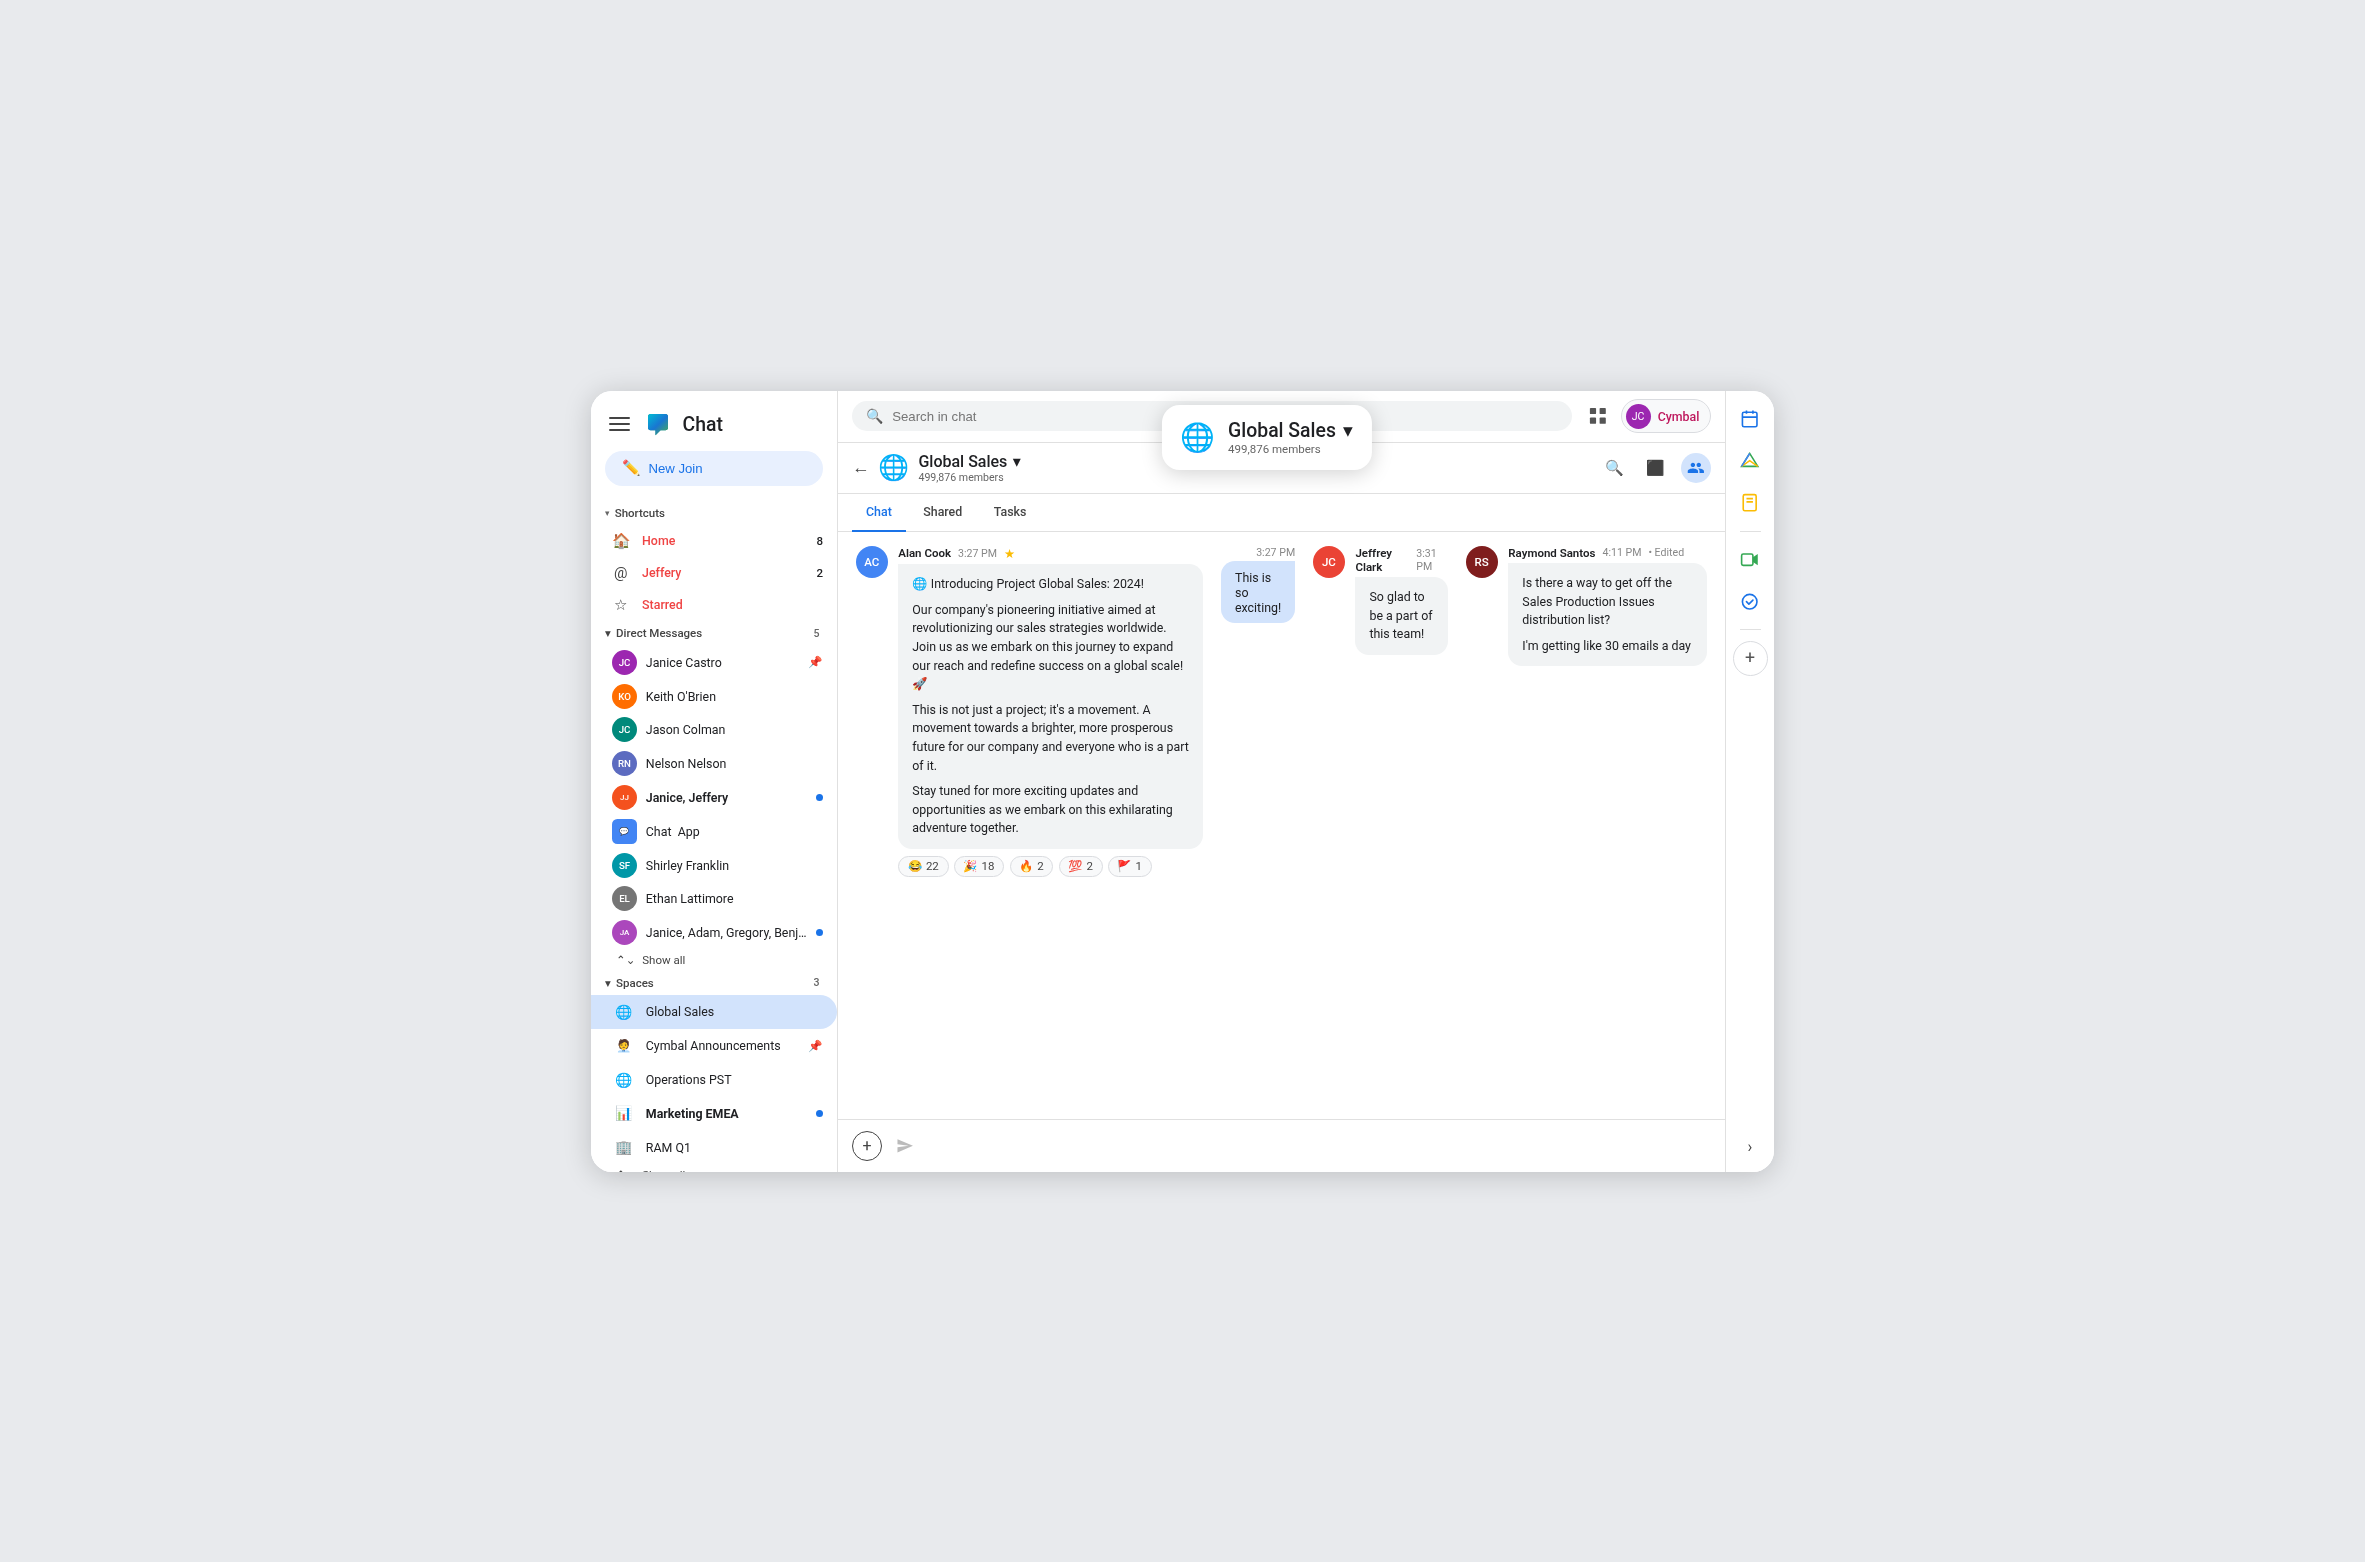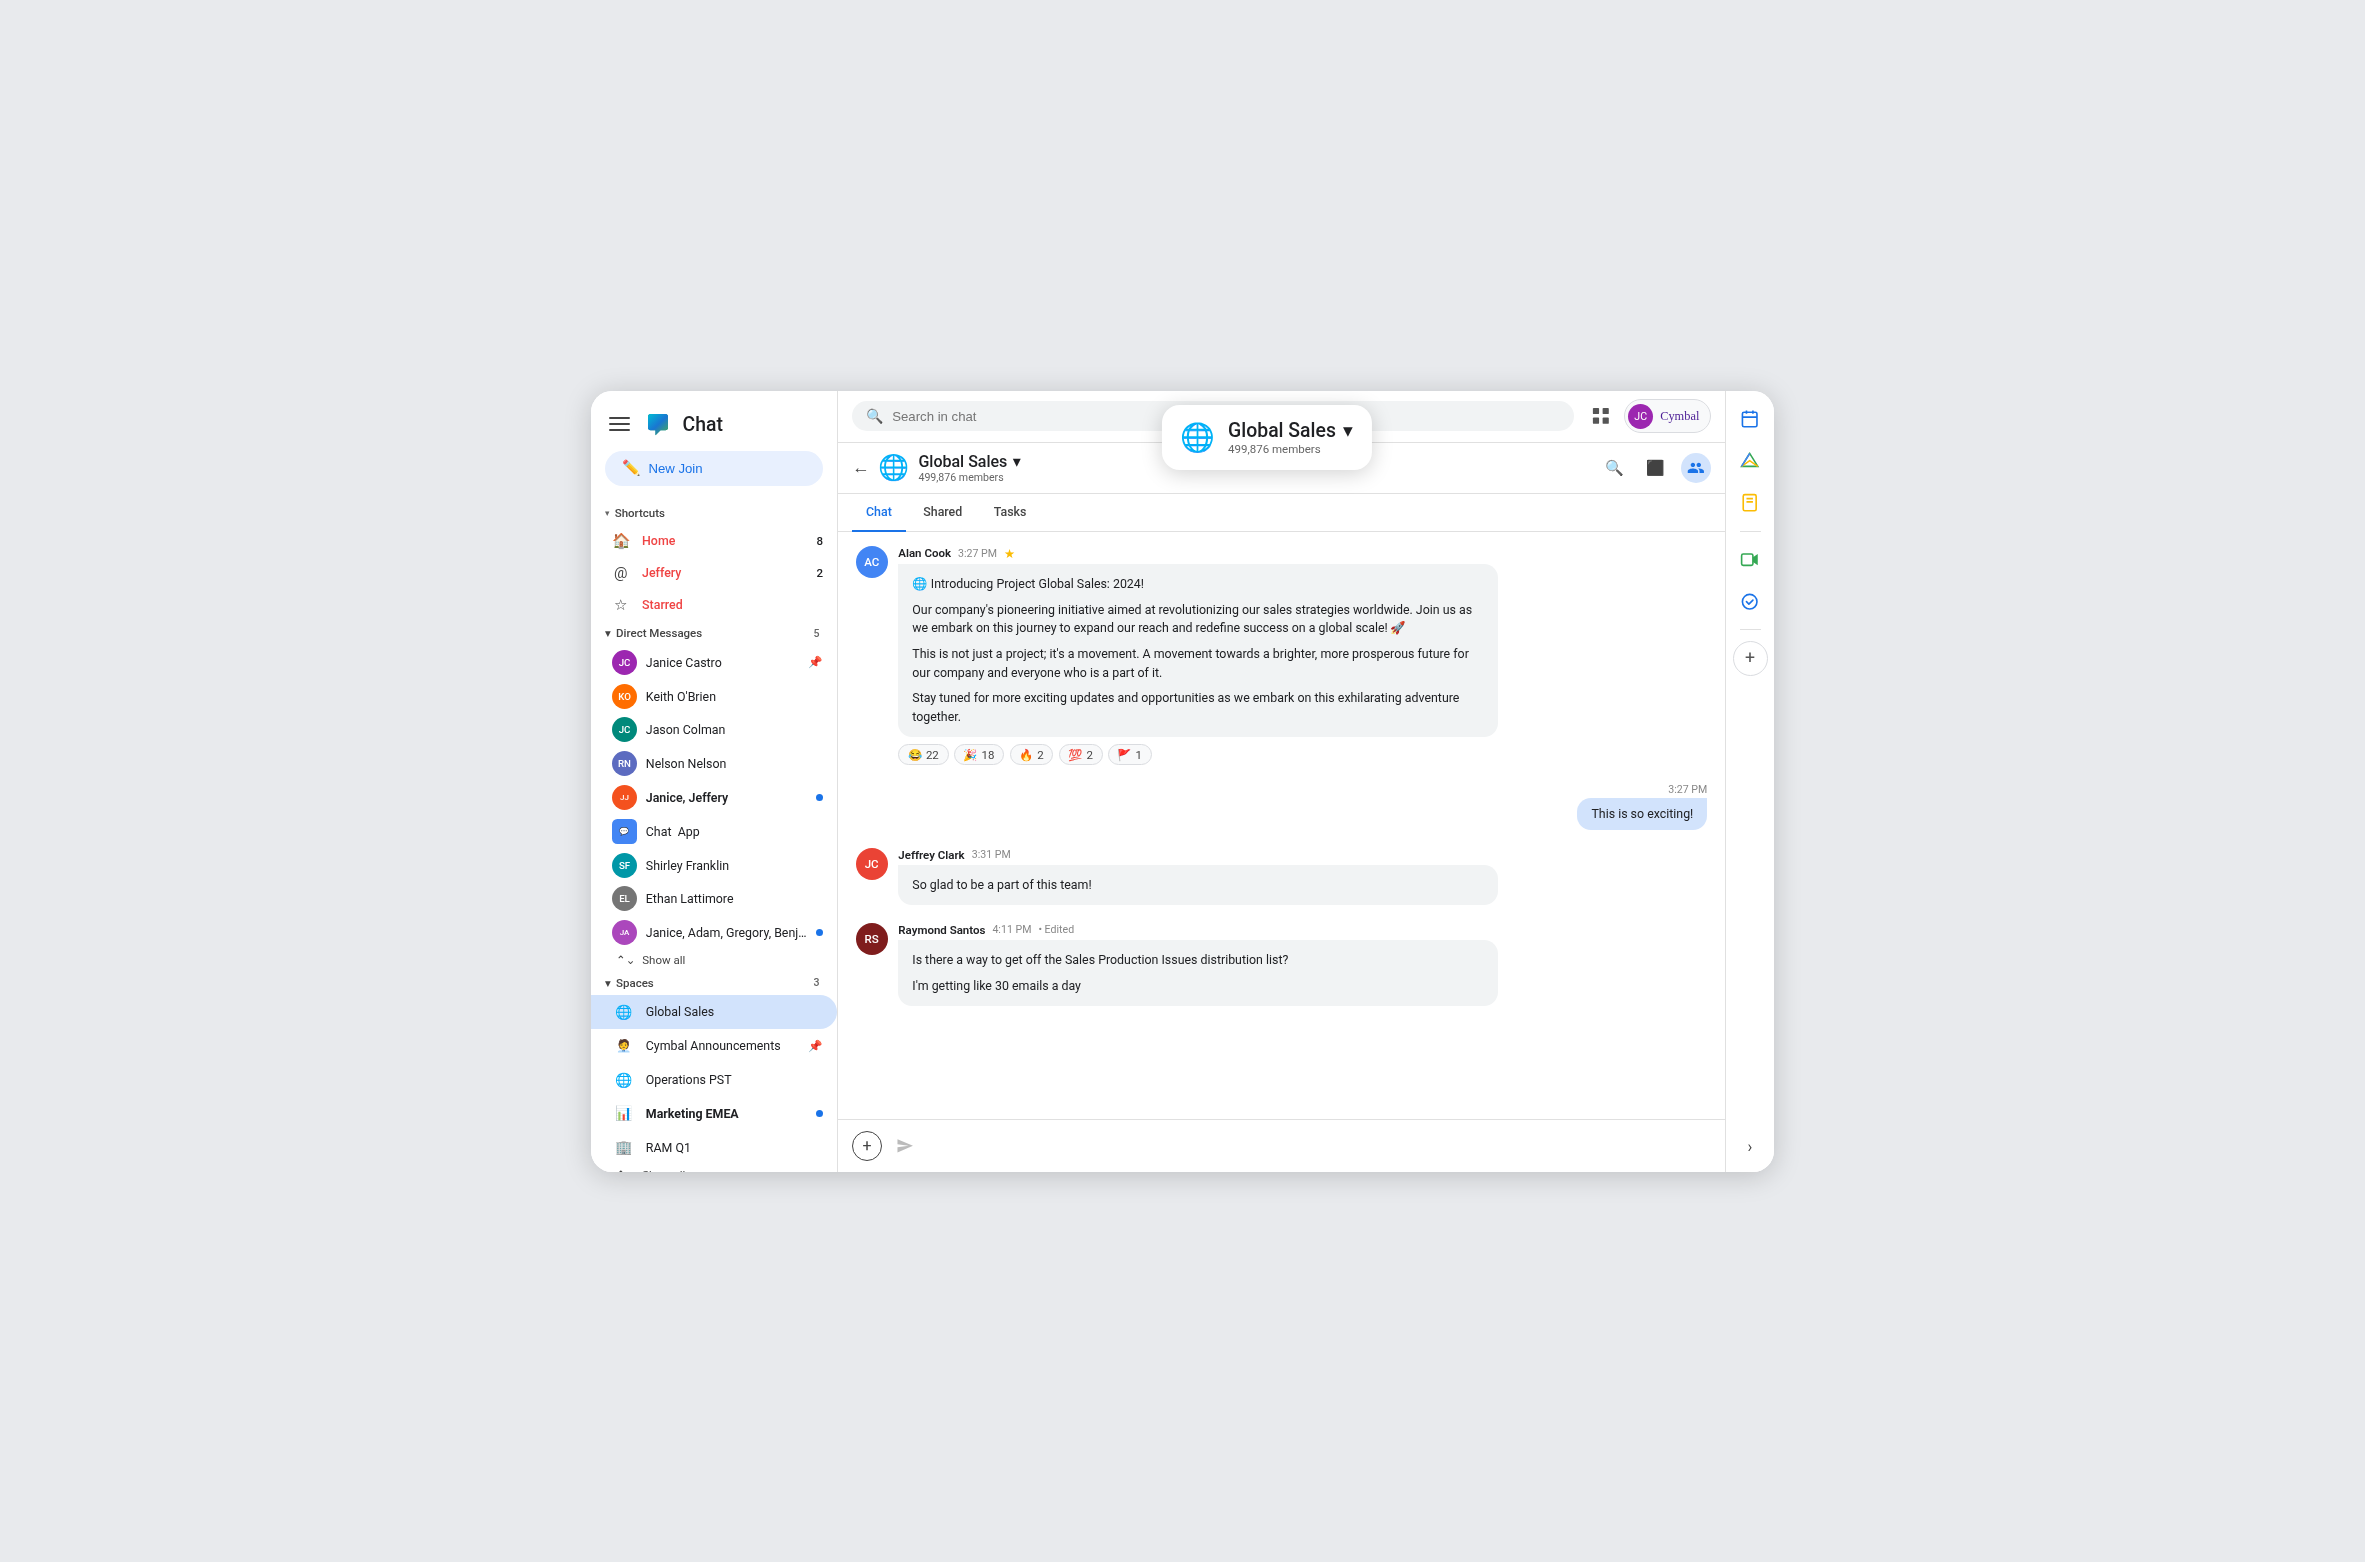--- a/index.html
+++ b/index.html
@@ -314,22 +314,21 @@
       background: #f8f9fa;
       border: 0.9px solid #dadce0;
       border-radius: 17.7px;
       padding: 3.5px 10.6px 3.5px 3.5px;
       cursor: pointer;
     }
 
     .cymbal-text {
       font-size: 12.4px;
       font-weight: 500;
-      color: #4c1d95;
-      font-family: Liberation Serif, serif;
+      color: #be185d;
     }
 
     .user-avatar {
       width: 25px;
       height: 25px;
       border-radius: 50%;
       background: #9c27b0;
       display: flex;
       align-items: center;
       justify-content: center;
@@ -426,21 +425,21 @@
       color: #1a73e8;
       border-bottom-color: #1a73e8;
     }
 
     
     .messages-area {
       flex: 1;
       overflow-y: auto;
       padding: 14px 17.7px;
       display: flex;
-      flex-direction: column;
+      flex-direction: row;
       gap: 17.7px;
     }
 
     .message-group {
       display: flex;
       gap: 10.6px;
     }
 
     .message-avatar {
       width: 32px;

